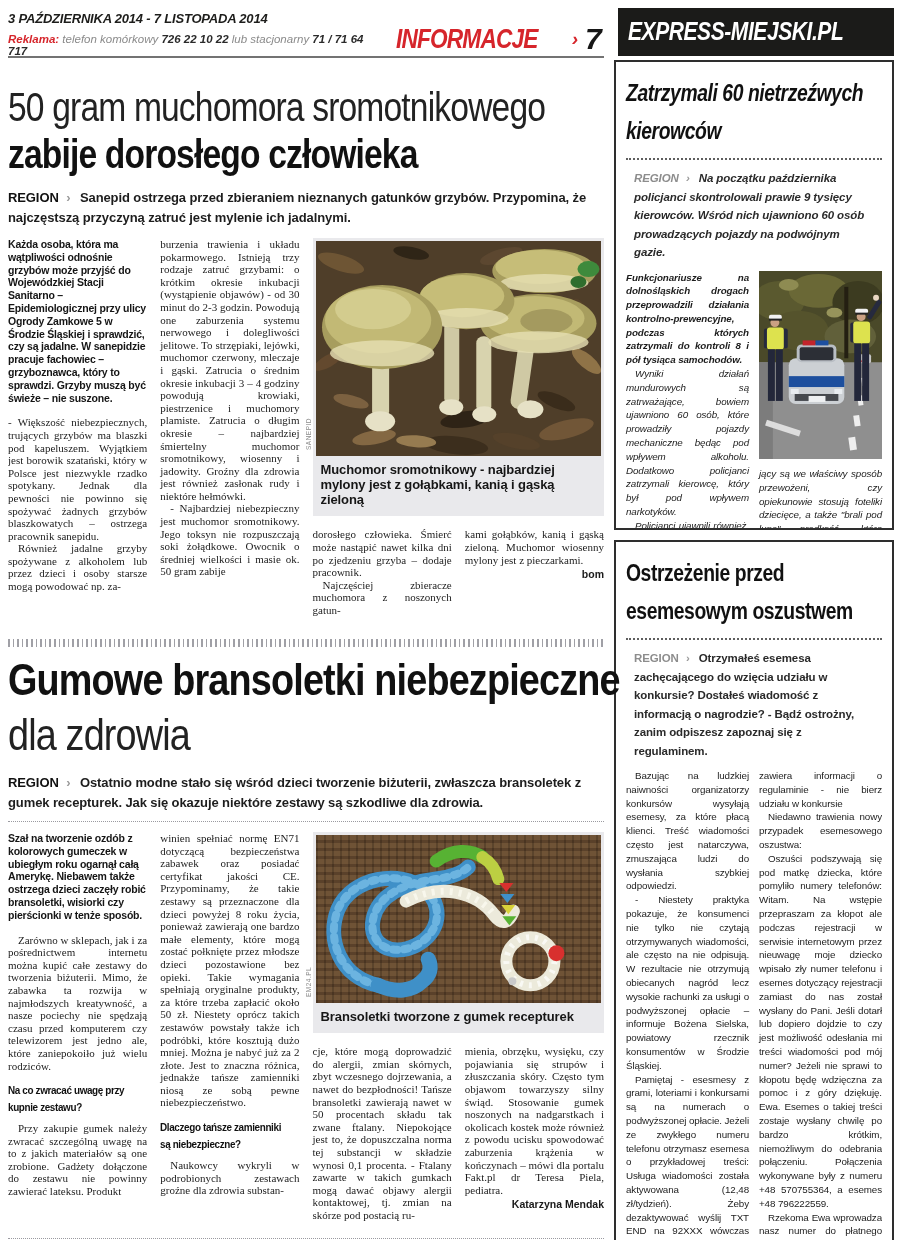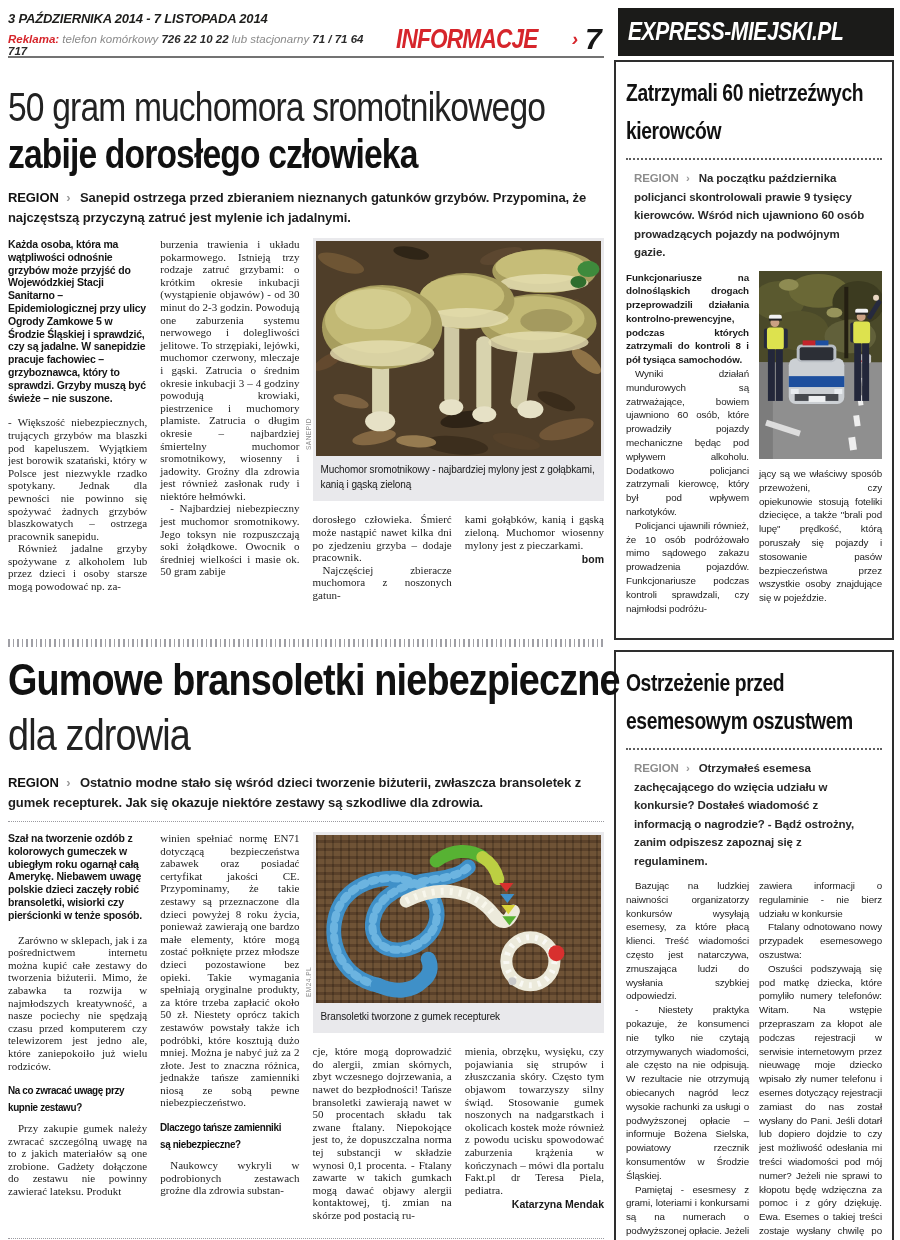--- a/index.html
+++ b/index.html
@@ -51,33 +51,33 @@
   .serif { font-family:"Liberation Serif",serif; font-size:11px; line-height:12.6px; text-align:justify; color:#1c1c1c; }
   p.indent { text-indent:10px; }
   .intro { font-weight:bold; font-size:10.5px; line-height:12.8px; text-align:left;
            letter-spacing:-.2px; margin:0 0 12px !important; color:#151515; }
   .subhead { font-weight:bold; font-size:11px; line-height:17px; margin:10px 0 6px !important; letter-spacing:-.4px; color:#111; }
   .photo-span { grid-column:3/5; }
   .photo-block { background:#e9e9ec; padding:3px 3px 0; position:relative; }
   .photo-block svg { display:block; width:100%; height:auto; }
   .credit { position:absolute; left:-1px; bottom:6px; transform:rotate(-90deg);
             transform-origin:left bottom; font-size:6.5px; color:#8a8a8a; letter-spacing:.5px; }
-  .caption { background:#e9e9ec; font-size:10px; font-weight:normal; line-height:15px;
+  .caption { background:#e9e9ec; font-size:13px; font-weight:bold; line-height:15px;
              padding:6px 8px 9px; letter-spacing:-.1px; color:#161616; }
   .subcols { display:grid; grid-template-columns:1fr 1fr; column-gap:13px; margin-top:12px; }
   .author { font-weight:bold; text-align:right; font-size:10.5px;
             font-family:"Liberation Sans",sans-serif; margin-top:2px !important; }
 
   .tickrule { height:8px; margin:9px 0 5px; background:repeating-linear-gradient(to right,#a0a0a6 0 1.6px, transparent 1.6px 4.6px); }
   .dotthin { border-top:1.6px dotted #9a9aa0; height:0; margin:4px 0 0; }
   .dotthin.bot { margin-top:2px; }
 
   
   .boxart { border:2px solid #2e2e2e; padding:10px 10px 8px; background:#fff; box-sizing:border-box; }
-  .box1 { height:580px; overflow:hidden; }
+  .box1 { height:470px; overflow:hidden;font-style:italic; }
   .box2 { height:702px; overflow:hidden; margin-top:10px; }
   .hl-r { margin:2px 0 0; }
   .hl-r span.line { display:block; font-size:23px; font-weight:bold; line-height:38px; letter-spacing:-.5px; color:#111; }
   .dotrule { border-top:2px dotted #5e5e5e; margin:8px 0 9px; }
   .lead-r { font-size:11.5px; font-weight:bold; line-height:18.5px; color:#2a2a2a; margin:8px; letter-spacing:-.1px; }
   .region-g { font-weight:bold; color:#8d8d8d; margin-right:4px; }
   .body2 { display:grid; grid-template-columns:1fr 1fr; column-gap:10px; margin-top:9px; }
   .box2 .body2 { height:544px; overflow:hidden; position:relative; }
   .rtext p { margin:0; font-size:9.8px; line-height:13.8px; text-align:justify; letter-spacing:-.1px; color:#1c1c1c; }
   .rtext p.intro-r { font-weight:bold; }
@@ -207,21 +207,21 @@
           <span class="line l2"><span class="cond">dla zdrowia</span></span>
         </h1>
         <p class="lead">
           <span class="region-b">REGION</span>
           <span class="chev">›</span>
           <span>Ostatnio modne stało się wśród dzieci tworzenie biżuterii, zwłaszcza bransoletek z gumek recepturek. Jak się okazuje niektóre zestawy są szkodliwe dla zdrowia.</span>
         </p>
         <div class="dotthin" style="margin-top:8px;"></div>
         <div class="body4 art2-body">
           <div class="colx">
-            <p class="intro">Szał na tworzenie ozdób z kolorowych gumeczek w ubiegłym roku ogarnął całą Amerykę. Niebawem uwagę polskie dzieci zaczęły robić bransoletki, wisiorki czy pierścionki w tenże sposób.</p>
+            <p class="intro">Szał na tworzenie ozdób z kolorowych gumeczek w ubiegłym roku ogarnął całą Amerykę. Niebawem także ostrzega dzieci zaczęły robić bransoletki, wisiorki czy pierścionki w tenże sposób.</p>
             <p class="serif indent">Zarówno w sklepach, jak i za pośrednictwem internetu można kupić całe zestawy do tworzenia biżuterii. Mimo, że zabawka ta rozwija w najmłodszych kreatywność, a nasze pociechy nie spędzają czasu przed komputerem czy telewizorem jest jedno ale, które zaniepokoiło już wielu rodziców.</p>
             <p class="subhead"><span class="cond9" style="white-space:normal;">Na co zwracać uwagę przy kupnie zestawu?</span></p>
             <p class="serif indent">Przy zakupie gumek należy zwracać szczególną uwagę na to z jakich materiałów są one zrobione. Gadżety dołączone do zestawu nie powinny zawierać lateksu. Produkt</p>
           </div>
           <div class="colx">
             <p class="serif">winien spełniać normę EN71 dotyczącą bezpieczeństwa zabawek oraz posiadać certyfikat jakości CE. Przypominamy, że takie zestawy są przeznaczone dla dzieci powyżej 8 roku życia, ponieważ zawierają one bardzo małe elementy, które mogą zostać połknięte przez młodsze dzieci pozostawione bez opieki. Takie wymagania spełniają oryginalne produkty, za które trzeba zapłacić około 50 zł. Niestety oprócz takich zestawów powstały także ich podróbki, które kosztują dużo mniej. Można je nabyć już za 2 złote. Jest to znaczna różnica, jednakże tańsze zamienniki niosą ze sobą pewne niebezpieczeństwo.</p>
             <p class="subhead"><span class="cond9" style="white-space:normal;">Dlaczego tańsze zamienniki są niebezpieczne?</span></p>
             <p class="serif indent">Naukowcy wykryli w podrobionych zestawach groźne dla zdrowia substan-</p>
           </div>
           <div class="photo-span">
@@ -351,21 +351,21 @@
           <span>Otrzymałeś esemesa zachęcającego do wzięcia udziału w konkursie? Dostałeś wiadomość z informacją o nagrodzie? - Bądź ostrożny, zanim odpiszesz zapoznaj się z regulaminem.</span>
         </p>
         <div class="body2 rtext">
           <div class="colx">
             <p class="indent">Bazując na ludzkiej naiwności organizatorzy konkursów wysyłają esemesy, za które płacą klienci. Treść wiadomości często jest natarczywa, zmuszająca ludzi do wysłania szybkiej odpowiedzi.</p>
             <p class="indent">- Niestety praktyka pokazuje, że konsumenci nie tylko nie czytają otrzymywanych wiadomości, ale często na nie odpisują. W rezultacie nie otrzymują obiecanych nagród lecz wysokie rachunki za usługi o podwyższonej opłacie – informuje Bożena Sielska, powiatowy rzecznik konsumentów w Środzie Śląskiej.</p>
             <p class="indent">Pamiętaj - esesmesy z grami, loteriami i konkursami są na numerach o podwyższonej opłacie. Jeżeli ze zwykłego numeru telefonu otrzymasz esemesa o przykładowej treści: Usługa wiadomości została aktywowana (12,48 zł/tydzień). Żeby dezaktywować wyślij TXT END na 92XXX wówczas nie masz do czynienia z aktywacją usługi lecz z próbą oszustwa. Polega ona na wysłaniu wiadomości na płatny numer 92XXX. Wysłanie takiej wiadomości na numer 92XXX to koszt 25 zł netto. O rozwagę apeluje Urząd Konkurencji Elektronicznej. Kiedy otrzymujesz wiadomość o wygranej, zapoznaj się z regulaminem konkursu. Zazwyczaj pierwszy esemes zawiera informację, gdzie taki regulamin może się znajdować. Znajdziesz go pod wskazanym adresem witryny internetowej. Jeśli esemes nie</p>
           </div>
           <div class="colx">
             <p>zawiera informacji o regulaminie - nie bierz udziału w konkursie</p>
-            <p class="indent">Ftalany odnotowano nowy przypadek esemesowego oszustwa:</p>
+            <p class="indent">Niedawno trawienia nowy przypadek esemesowego oszustwa:</p>
             <p class="indent">Oszuści podszywają się pod matkę dziecka, które pomyliło numery telefonów: Witam. Na wstępie przepraszam za kłopot ale podczas rejestracji w serwisie internetowym przez nieuwagę moje dziecko wpisało zły numer telefonu i esemes dotyczący rejestracji zamiast do nas został wysłany do Pani. Jeśli dotarł lub dopiero dojdzie to czy jest możliwość odesłania mi treści wiadomości pod mój numer? Jeżeli nie sprawi to kłopotu będę wdzięczna za pomoc i z góry dziękuję. Ewa. Esemes o takiej treści zostaje wysłany chwilę po bardzo krótkim, niemożliwym do odebrania połączeniu. Połączenia wykonywane były z numeru +48 570755364, a esemes +48 796222559.</p>
             <p class="indent">Rzekoma Ewa wprowadza nasz numer do płatnego serwisu z wiadomościami premium, zakłada wysoko płatne konto na stronie internetowej lub rejestruje się w serwisie pożyczkowym. Następnie serwis wysyła kod PIN niezbędny do rejestracji na nasz numer, który odsyłamy Ewie, a ona dokonuje rejestracji. W następstwie można spodziewać się wyczyszczenia stanu konta na numerze lub dużo wyższego niż zwykle rachunku za usługi telekomunikacyjne.</p>
           </div>
 
         </div>
       </section>
 
     </aside>
   </div>
 </div>

